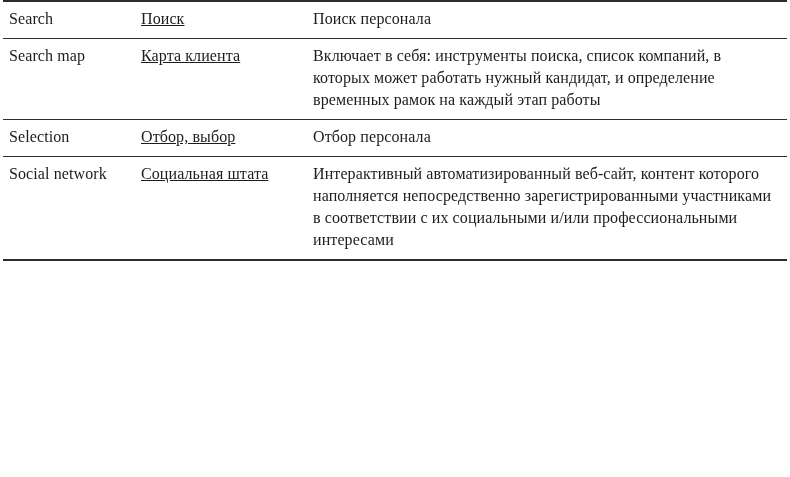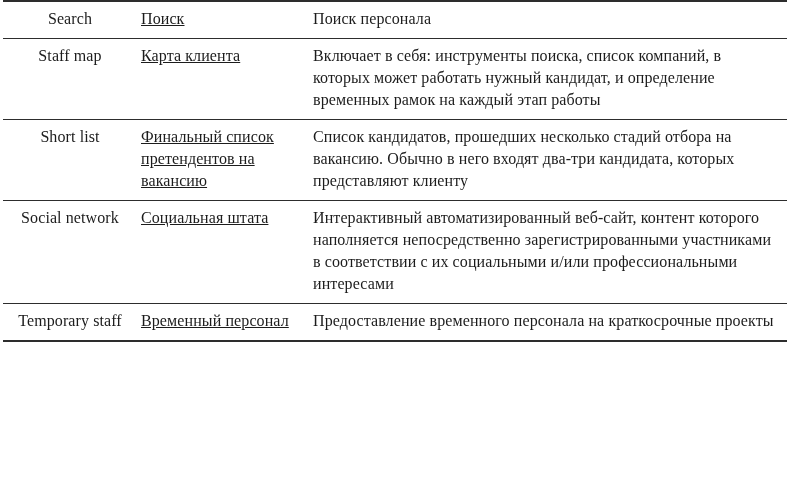--- a/index.html
+++ b/index.html
@@ -30,21 +30,20 @@
     border-bottom: none;
   }
   .glossary td {
     vertical-align: top;
     padding: 6px 10px 8px 0;
     letter-spacing: 0.1px;
   }
   td.col-term-en {
     width: 122px;
     padding-left: 6px;
-    text-align: center;
   }
   td.col-term-ru {
     width: 162px;
     text-decoration: underline;
   }
   td.col-definition {
     padding-right: 6px;
     font-family: Liberation Serif, serif;
   }
 </style>
@@ -52,33 +51,28 @@
 <body>
 
 <table class="glossary">
   <tbody>
     <tr>
       <td class="col-term-en">Search</td>
       <td class="col-term-ru">Поиск</td>
       <td class="col-definition">Поиск персонала</td>
     </tr>
     <tr>
-      <td class="col-term-en">Staff map</td>
+      <td class="col-term-en">Search map</td>
       <td class="col-term-ru">Карта клиента</td>
       <td class="col-definition">Включает в себя: инструменты поиска, список компаний, в которых может работать нужный кандидат, и определение временных рамок на каждый этап работы</td>
     </tr>
     <tr>
-      <td class="col-term-en">Short list</td>
-      <td class="col-term-ru">Финальный список претендентов на вакансию</td>
-      <td class="col-definition">Список кандидатов, прошедших несколько стадий отбора на вакансию. Обычно в него входят два-три кандидата, которых представляют клиенту</td>
+      <td class="col-term-en">Selection</td>
+      <td class="col-term-ru">Отбор, выбор</td>
+      <td class="col-definition">Отбор персонала</td>
     </tr>
     <tr>
       <td class="col-term-en">Social network</td>
       <td class="col-term-ru">Социальная штата</td>
       <td class="col-definition">Интерактивный автоматизированный веб-сайт, контент которого наполняется непосредственно зарегистрированными участниками в соответствии с их социальными и/или профессиональными интересами</td>
     </tr>
-    <tr>
-      <td class="col-term-en">Temporary staff</td>
-      <td class="col-term-ru">Временный персонал</td>
-      <td class="col-definition">Предоставление временного персонала на краткосрочные проекты</td>
-    </tr>
   </tbody>
 </table>
 
 </body></html>

